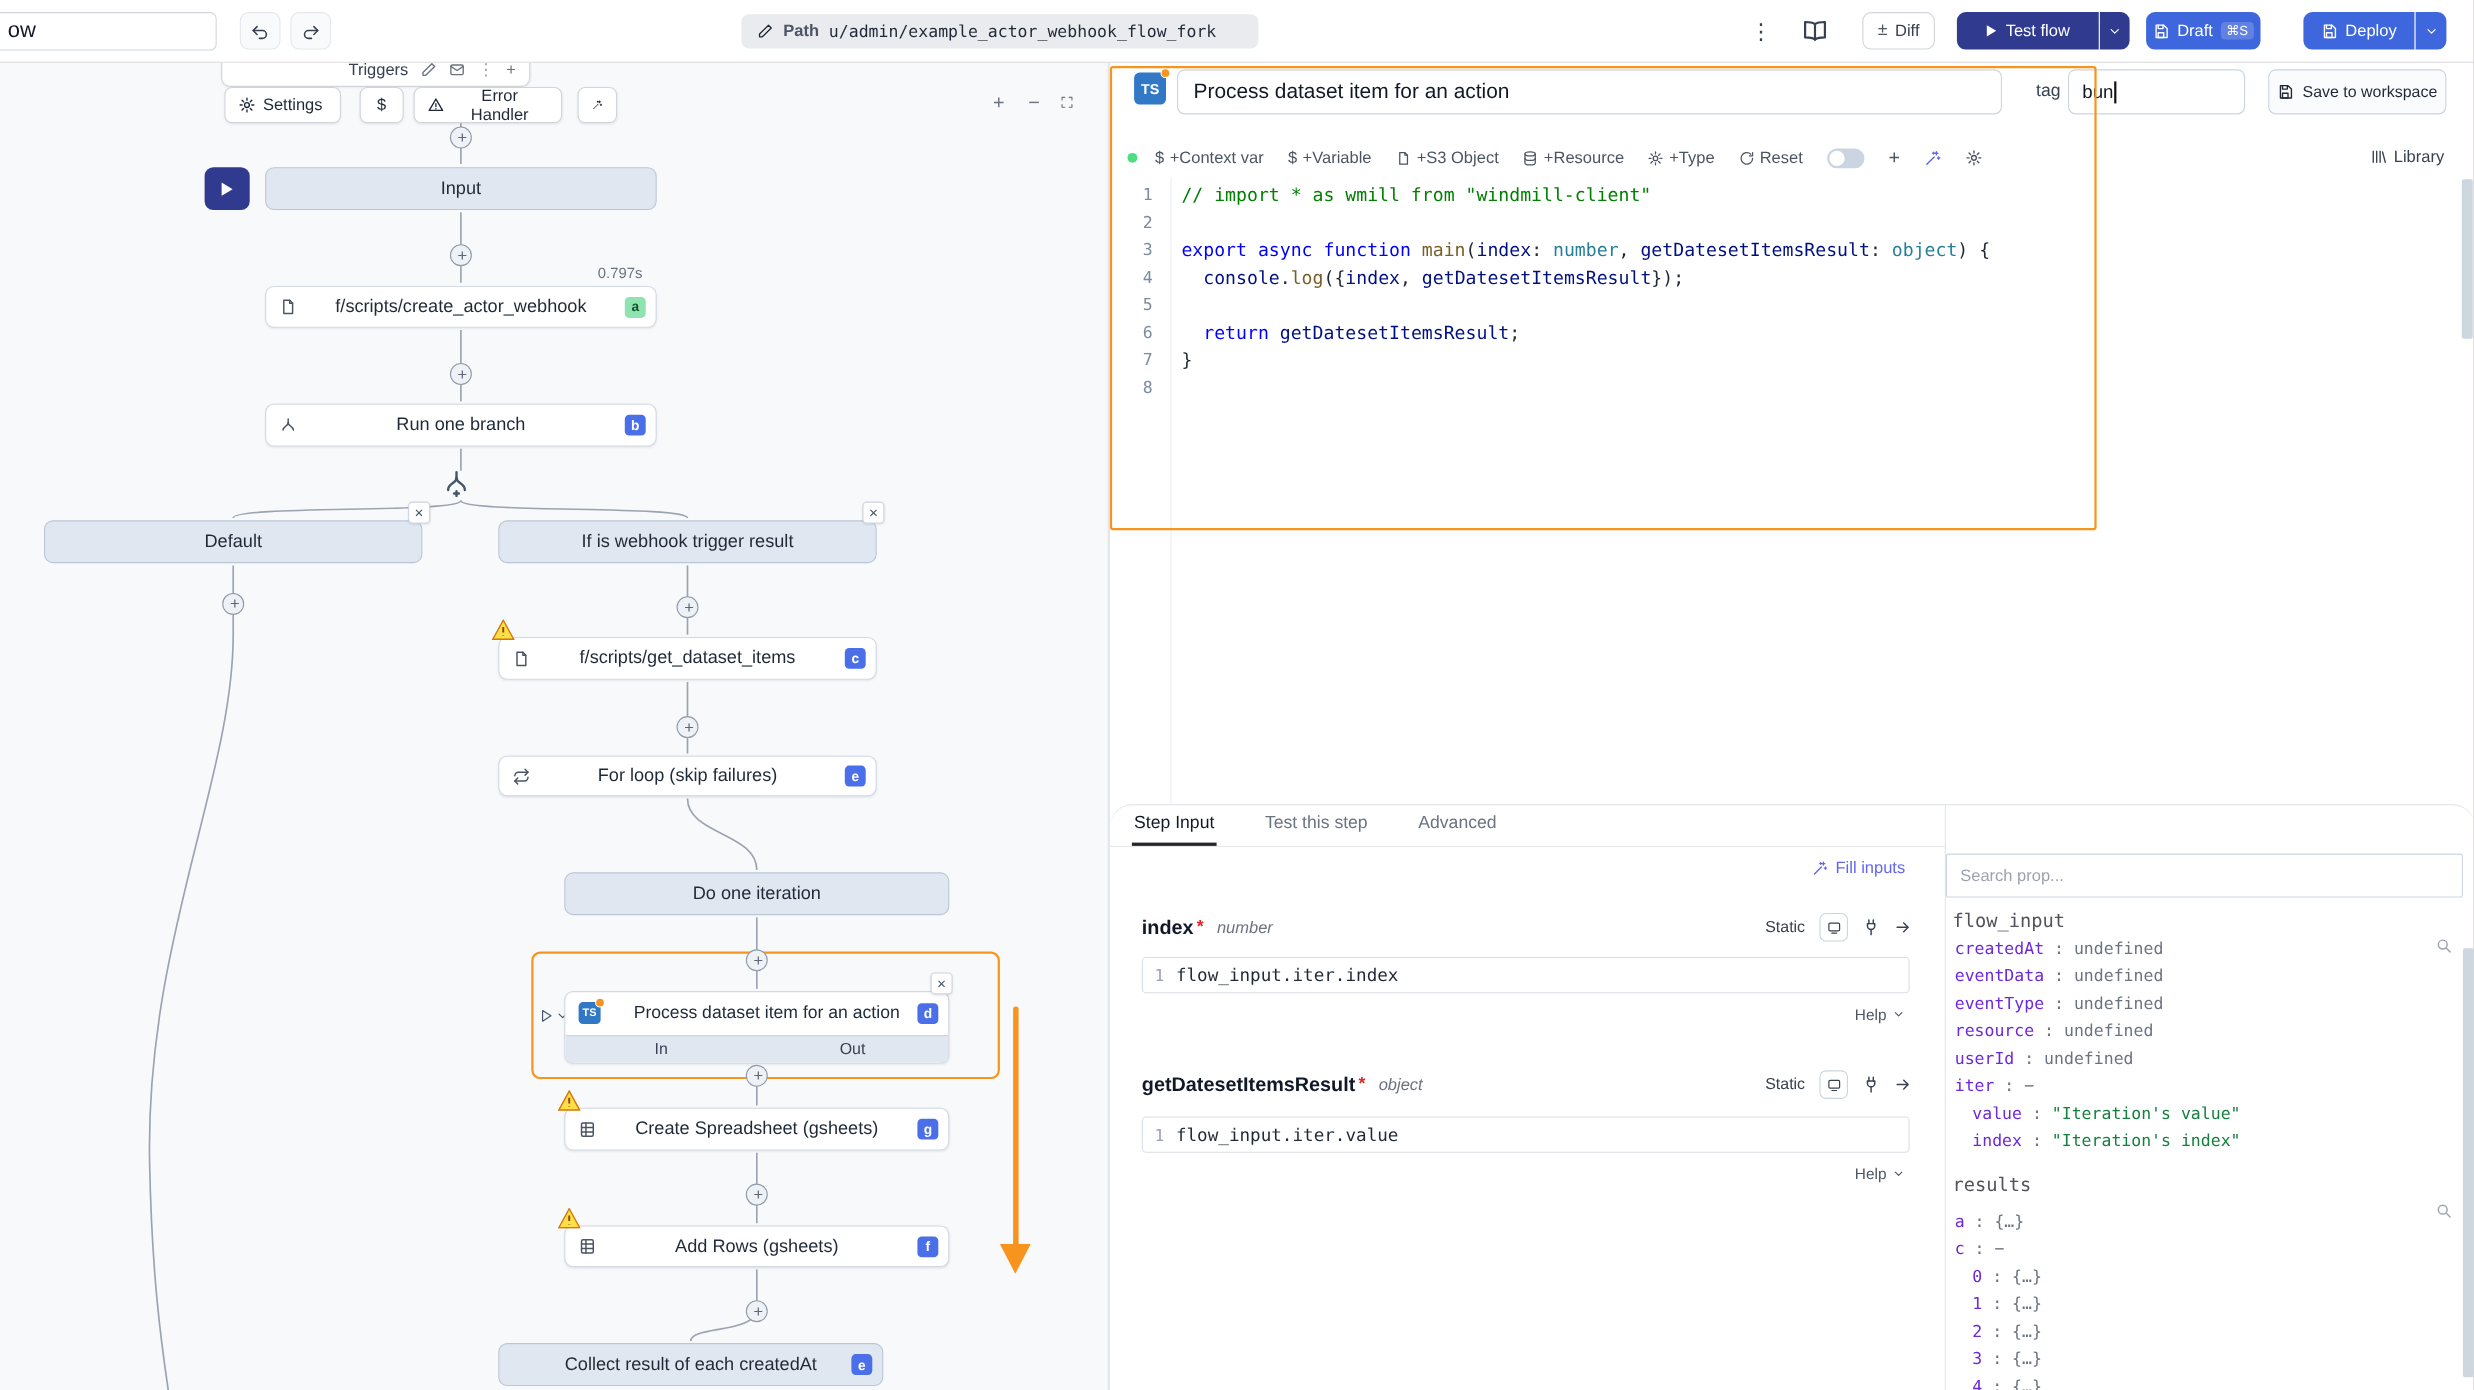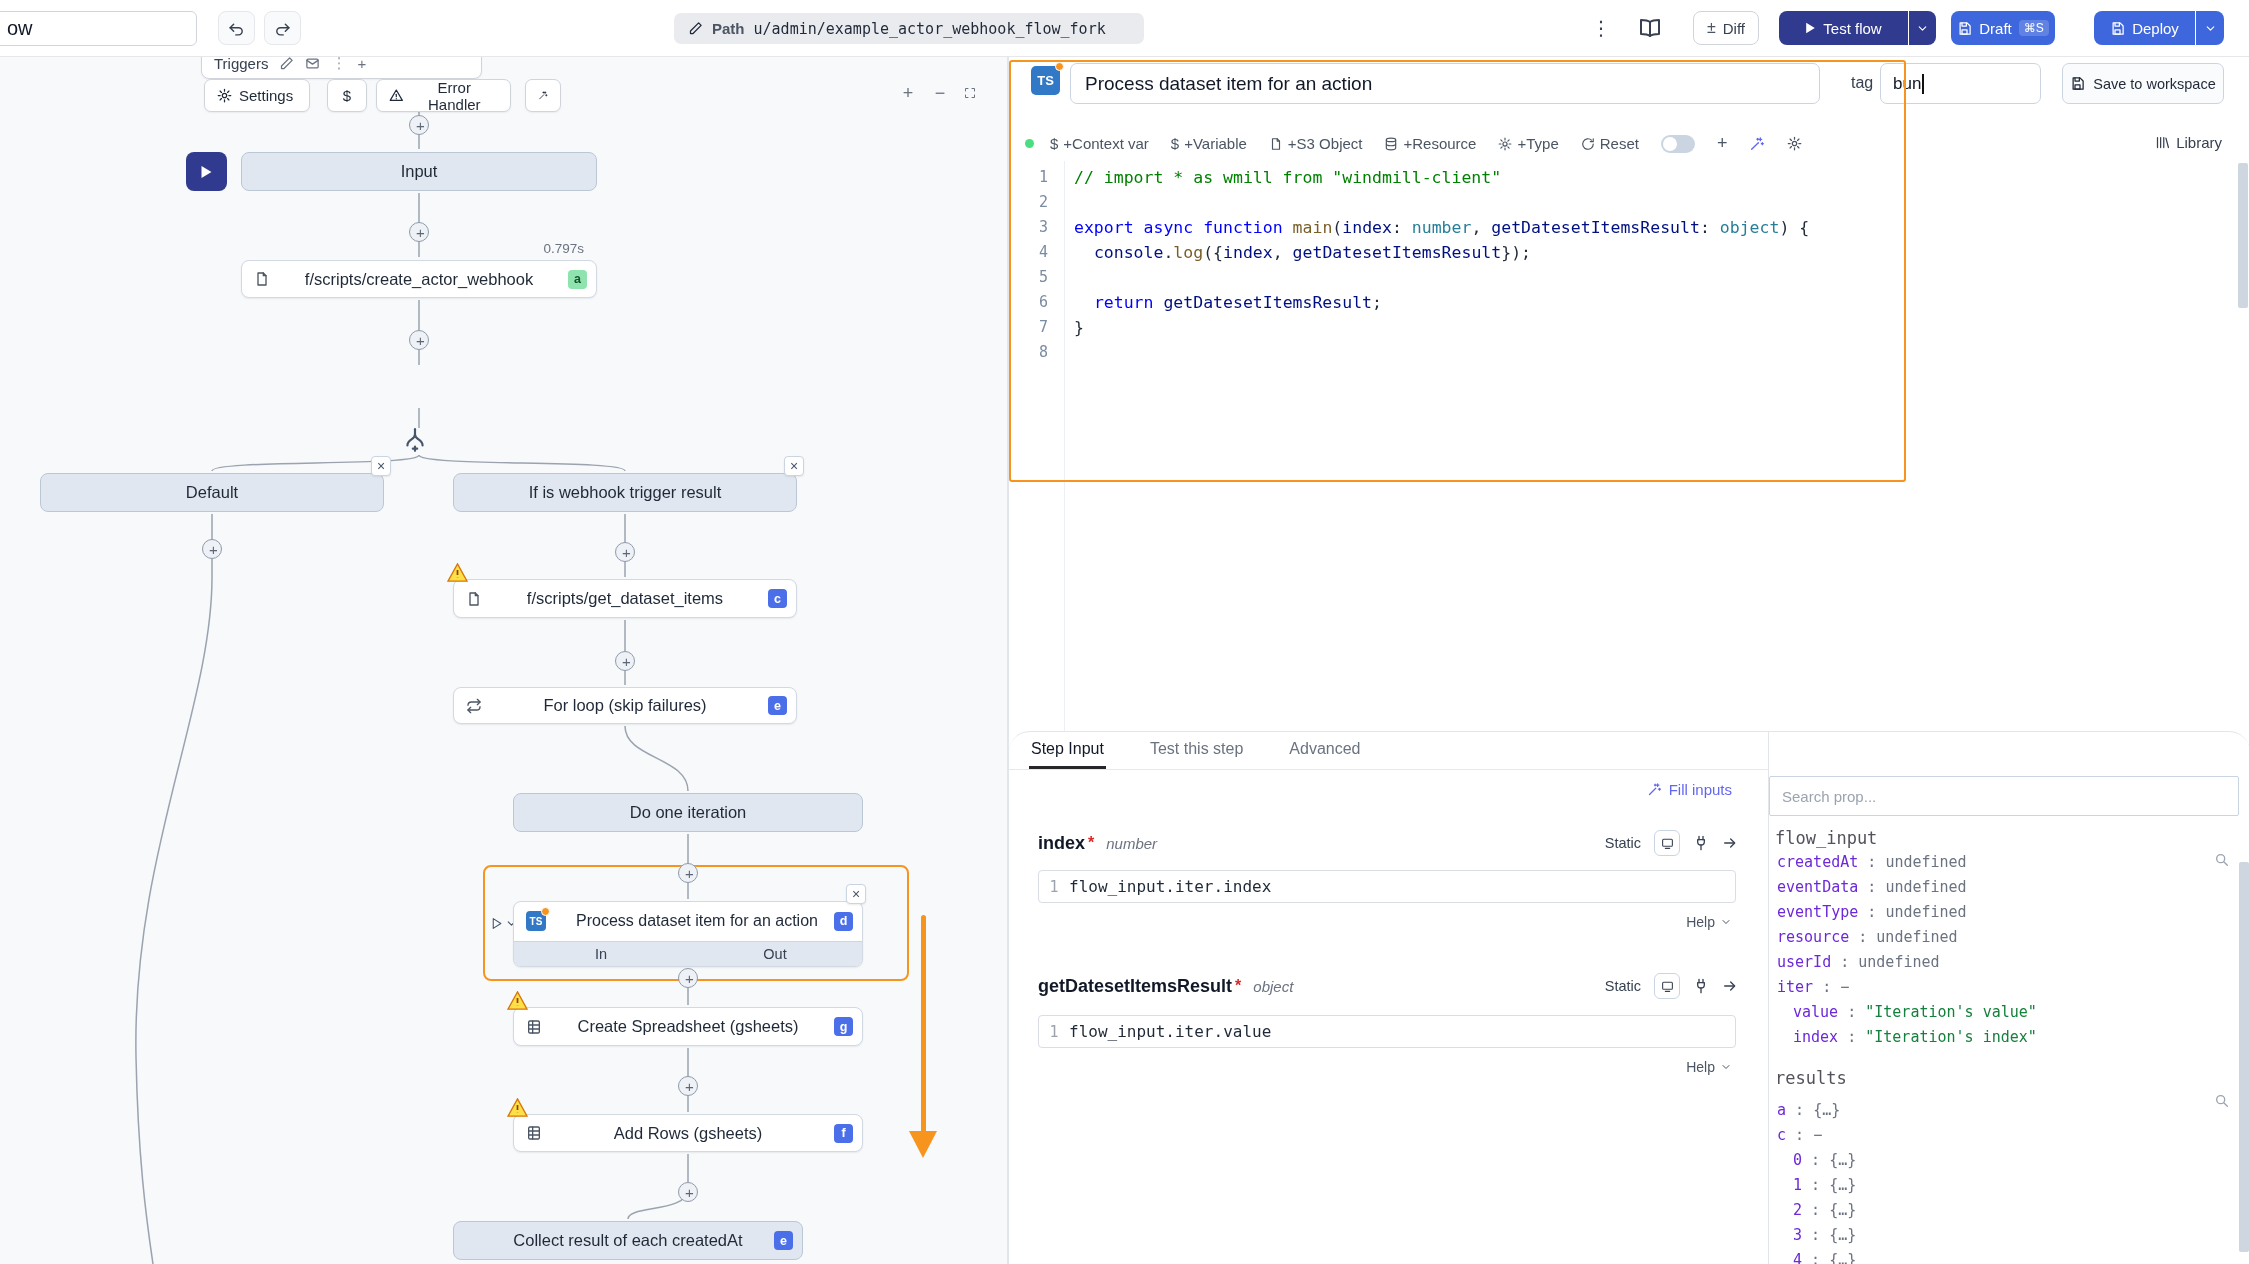--- a/index.html
+++ b/index.html
@@ -30,21 +30,21 @@
   .node.gray{background:#e1e7f0;border:1px solid #bcc7d6;}
   .node.white{background:#fff;border:1px solid #d2d9e3;box-shadow:0 1px 2px rgba(15,23,42,.07);}
   .node .lefticon{position:absolute;left:12px;color:#4b5563;}
   .badge{position:absolute;right:9px;width:19px;height:19px;border-radius:4px;font-size:12.5px;font-weight:600;display:flex;align-items:center;justify-content:center;}
   .badge.blue{background:#4b6fe8;color:#fff;}
   .badge.green{background:#8fe3ae;color:#14532d;}
   .plus-conn{position:absolute;width:20px;height:20px;border-radius:50%;background:#eef1f5;border:1.5px solid #8f9bab;color:#5b6676;font-size:15px;line-height:17px;text-align:center;z-index:6;}
   .close-x{position:absolute;width:20px;height:20px;background:#fff;border:1px solid #cbd5e1;border-radius:4px;color:#475569;font-size:14px;line-height:17px;text-align:center;box-shadow:0 1px 2px rgba(0,0,0,.08);z-index:7;padding:0;}
   .warn{position:absolute;left:-7px;top:-17px;z-index:7;}
   .toolbtn{display:flex;align-items:center;gap:7px;background:#fff;border:1px solid #d1d5db;border-radius:7px;box-shadow:0 1px 2px rgba(15,23,42,.06);font-size:15px;color:#1f2937;padding:0 12px;height:33px;position:absolute;top:22px;}
-  .triggers-box{position:absolute;left:201px;top:-10px;width:281px;height:32px;background:#fff;border:1px solid #d1d5db;border-radius:8px;box-shadow:0 1px 2px rgba(15,23,42,.06);display:flex;align-items:center;justify-content:flex-start;gap:11px;padding:0 12px;font-size:15px;color:#374151;}
+  .triggers-box{position:absolute;left:201px;top:-10px;width:281px;height:32px;background:#fff;border:1px solid #d1d5db;border-radius:8px;box-shadow:0 1px 2px rgba(15,23,42,.06);display:flex;align-items:center;justify-content:flex-end;gap:11px;padding:0 12px;font-size:15px;color:#374151;}
   .zoomctl{position:absolute;top:25px;color:#6b7280;display:flex;align-items:center;justify-content:center;width:24px;height:22px;font-size:18px;}
   .sel-box{position:absolute;left:483px;top:808px;width:426px;height:116px;border:2px solid #f7941d;border-radius:8px;z-index:4;}
   .sel-node{left:513px;top:844px;width:350px;height:66px;flex-direction:column;justify-content:flex-start;overflow:hidden;z-index:6;padding:0;}
   .sel-head{position:relative;width:100%;height:40px;display:flex;align-items:center;justify-content:center;font-size:16px;}
   .sel-tabs{width:100%;height:26px;background:#e1e7f0;border-top:1px solid #ccd5e0;display:flex;}
   .sel-tabs span{flex:1;display:flex;align-items:center;justify-content:center;font-size:14.5px;color:#374151;}
   .tsicon{width:20px;height:20px;background:#3178c6;color:#fff;border-radius:4px;font-size:10px;font-weight:700;display:flex;align-items:center;justify-content:center;position:relative;}
   .tsicon .dot{position:absolute;right:-4px;top:-4px;width:9px;height:9px;border-radius:50%;background:#f7941d;border:1.5px solid #fff;}
   .orange-line{position:absolute;left:921px;top:858px;width:5px;height:218px;background:#f7941d;border-radius:3px;z-index:3;}
   .orange-head{position:absolute;left:909px;top:1074px;width:0;height:0;border-left:14px solid transparent;border-right:14px solid transparent;border-top:27px solid #f7941d;z-index:3;}
@@ -270,20 +270,29 @@
 
     <div class="node white" style="left:241px;top:203px;width:356px;height:38px">
       <svg class="ic lefticon" width="16" height="16" viewBox="0 0 24 24">
           <path d="M6 3 H14 L18 7 V21 H6 Z"></path>
           <path d="M14 3 V7 H18"></path>
         </svg>
       <span>f/scripts/create_actor_webhook</span>
       <span class="badge green">a</span>
     </div>
 
+    <div class="node white" style="left:241px;top:310px;width:356px;height:39px">
+      <svg class="ic lefticon" width="16" height="16" viewBox="0 0 24 24">
+          <path d="M12 3 v5"></path>
+          <path d="M12 8 C12 13 5 12 5 18"></path>
+          <path d="M12 8 C12 13 19 12 19 18"></path>
+        </svg>
+      <span>Run one branch</span>
+      <span class="badge blue">b</span>
+    </div>
 
     <div class="abs" style="left:402px;top:370px;width:34px;height:30px;color:#475569">
       <svg class="ic" width="26" height="26" viewBox="0 0 24 24">
           <path d="M12 2 v5"></path>
           <path d="M12 7 C12 12 5 11 5 17"></path>
           <path d="M12 7 C12 12 19 11 19 17"></path>
           <path d="M10 20 h4 M12 18 v4"></path>
         </svg>
     </div>
 

